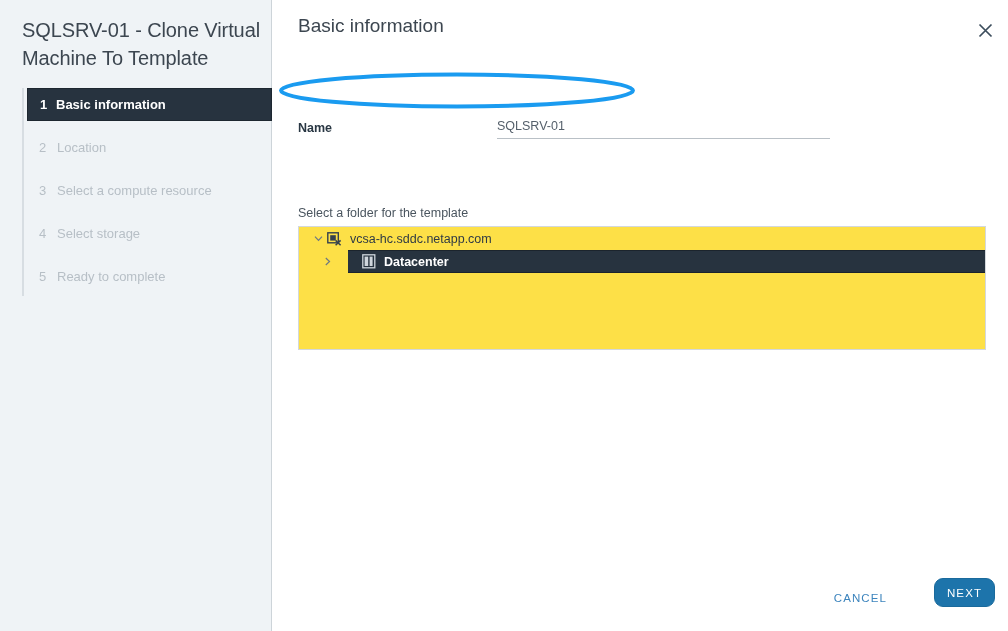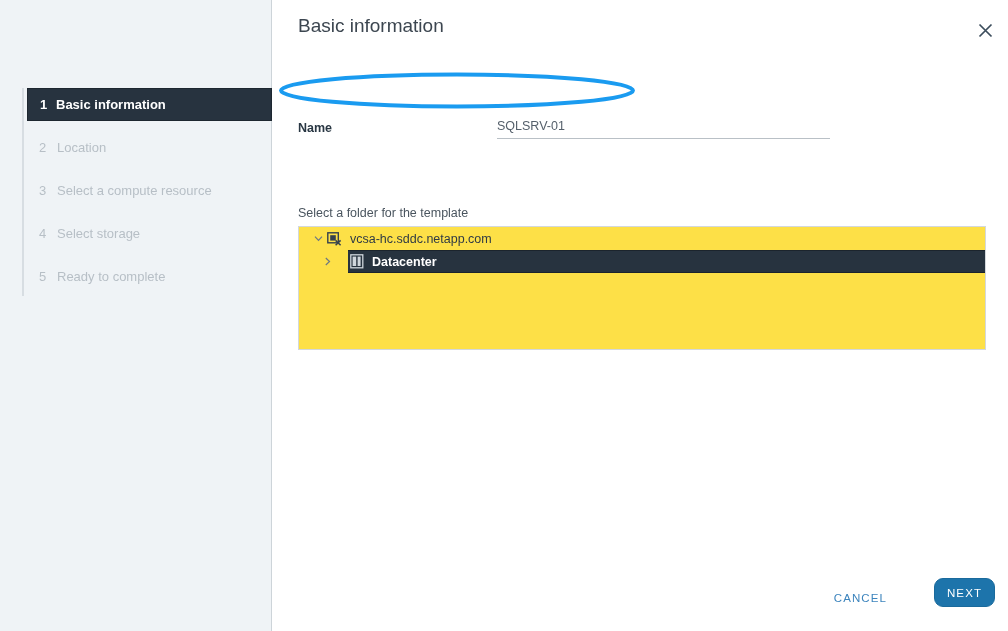--- a/index.html
+++ b/index.html
@@ -215,21 +215,21 @@
     box-sizing: border-box;
   }
   .tree-row.level-0 { padding-left: 11px; }
   .tree-row.selected {
     background: #27333f;
     color: #ffffff;
     font-weight: bold;
     margin-left: 49px;
     border-top: 1px solid #1b242d;
     border-bottom: 1px solid #1b242d;
-    padding-left: 0;
+    padding-left: 12px;
   }
   .twisty {
     width: 16px;
     display: inline-flex;
     align-items: center;
     justify-content: center;
     color: #6d7882;
     flex: 0 0 16px;
     cursor: pointer;
   }
@@ -298,20 +298,21 @@
   #annotation-ellipse ellipse {
     fill: none;
     stroke: #1a9bf0;
     stroke-width: 4;
   }
 </style>
 </head>
 <body>
 
 <div id="wizard-sidebar">
+  <div id="wizard-title">SQLSRV-01 - Clone Virtual Machine To Template</div>
   <div id="steps-rail"></div>
   <div id="steps-list">
 
     <div class="step active">
       <span class="step-num">1</span>
       <span class="step-label">Basic information</span>
     </div>
 
     <div class="step">
       <span class="step-num">2</span>

